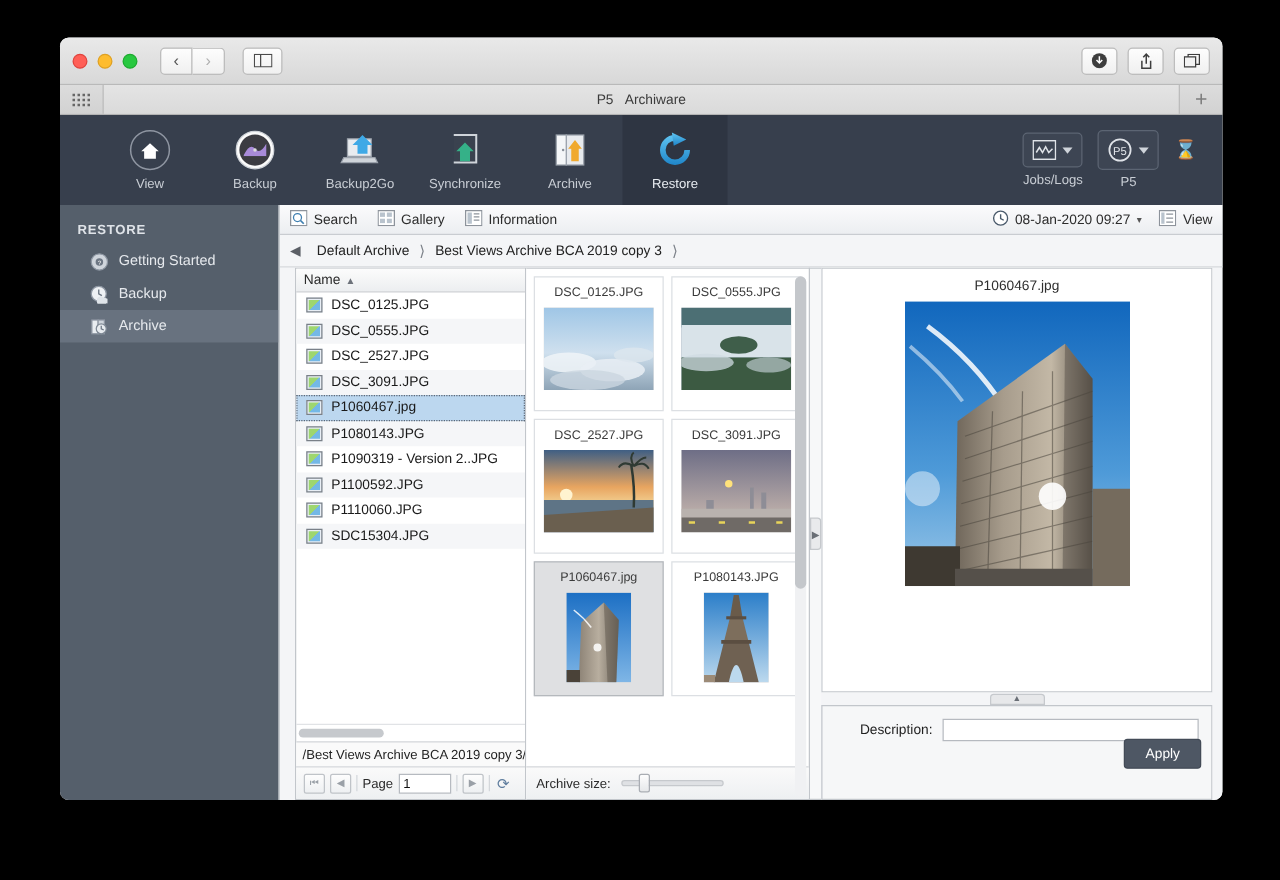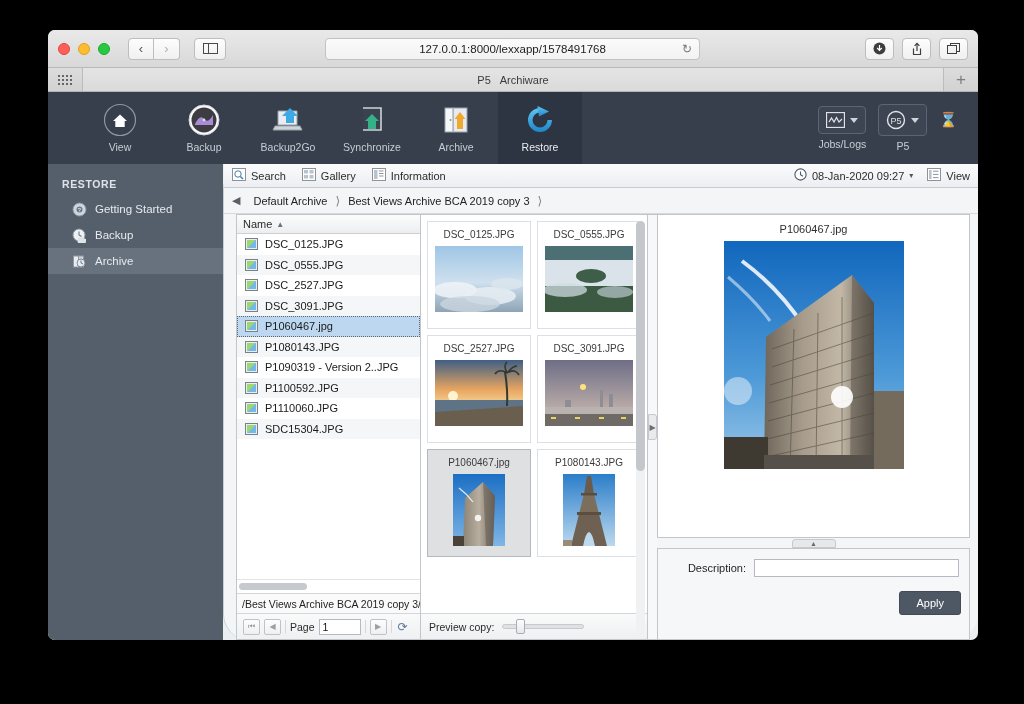--- a/index.html
+++ b/index.html
@@ -105,21 +105,21 @@
     padding:8px 0 6px 14px;
   }
   .sb-item {
     display:flex; align-items:center; gap:8px; height:26px; padding-left:24px;
     font-size:11.5px; color:#e6e9ed;
   }
   .sb-item.active { background:#68727f; }
   .sb-ico { width:15px; height:15px; flex-shrink:0; }
 
   
-  .content { flex:1; background:#f4f5f7; display:flex; flex-direction:column; border-left:1px solid #c9cdd2;border-radius:26px; }
+  .content { flex:1; background:#f4f5f7; display:flex; flex-direction:column; border-left:1px solid #c9cdd2; }
 
   .ctoolbar {
     height:24px; background:linear-gradient(#fbfbfc,#eceef1); border-bottom:1px solid #c9ccd1;
     display:flex; align-items:center; padding:0 8px; gap:16px; font-size:11px; color:#2c2c2c;
   }
   .tbitem { display:flex; align-items:center; gap:5px; }
   .tb-right { margin-left:auto; display:flex; align-items:center; gap:14px; }
 
   .breadcrumb {
     height:26px; display:flex; align-items:center; gap:2px; padding:0 8px;
@@ -224,21 +224,21 @@
   .pv-img-box {
     margin:0; flex:1; background:#fff; border:1px solid #c2c6cb;
     display:flex; flex-direction:column; align-items:center; padding-top:8px; min-height:0;
   }
   .pv-name { font-size:11px; color:#2f2f2f; margin-bottom:6px; }
   .pv-photo { width:180px; height:228px; overflow:hidden; border:0; }
   .pv-splitter { height:10px; background:#f4f5f7; display:flex; align-items:center; justify-content:center;}
   .pv-grip { width:44px; height:9px; background:#e7e8ea; border:1px solid #c6c9cd; border-radius:3px 3px 0 0;
              display:flex; align-items:center; justify-content:center; font-size:7px; color:#6a6f76;}
   .pv-meta {
-    height:92px; background:#f6f7f8; border:1px solid #c2c6cb;
+    height:76px; background:#f6f7f8; border:1px solid #c2c6cb;
     position:relative; padding:10px 10px 0 10px;
   }
   .pv-row { display:flex; align-items:center; gap:8px; }
   .pv-lbl { font-size:11px; color:#1f1f1f; width:78px; text-align:right; }
   .pv-input { flex:1; height:18px; border:1px solid #b6bac0; background:#fff; }
   .applybtn {
     position:absolute; right:8px; bottom:24px;
     background:#4e5764; color:#fff; font-size:11px; border:1px solid #434b57;
     border-radius:3px; padding:5px 16px;
   }
@@ -272,24 +272,20 @@
           </div>
         <div class="navbtn">
             <span>›</span>
           </div>
       </div>
       <div class="sidebtn">
         <svg width="15" height="11" viewBox="0 0 15 11">
           <rect x="0.5" y="0.5" width="14" height="10" fill="none" stroke="#4a4a4a"></rect>
           <line x1="5.5" y1="0.5" x2="5.5" y2="10.5" stroke="#4a4a4a"></line>
         </svg>
-      </div>
-      <div class="urlbar">
-        <span>127.0.0.1:8000/lexxapp/1578491768</span>
-        <span class="reload">↻</span>
       </div>
       <div class="rightbtns">
         <div class="rbtn">
           <svg width="13" height="13" viewBox="0 0 13 13">
             <circle cx="6.5" cy="6.5" r="6" fill="#3d3d3d"></circle>
             <path d="M6.5 3 L6.5 8 M4.2 6 L6.5 8.4 L8.8 6" stroke="#fff" stroke-width="1.2" fill="none"></path>
           </svg>
         </div>
         <div class="rbtn">
           <svg width="12" height="14" viewBox="0 0 12 14">
@@ -756,21 +752,21 @@
                     </div>
 
                   </div>
                 </div>
                 <div class="gal-vscroll">
                   <div class="gvtrack">
                     <div class="gvthumb"></div>
                   </div>
                 </div>
                 <div class="gal-foot">
-                  <span>Preview copy:</span>
+                  <span>Archive size:</span>
                   <span class="slider">
                     <span class="strack"></span>
                     <span class="sthumb"></span>
                   </span>
                 </div>
               </div>
 
               <div class="divhandle">
                 <span class="dh-grip">▶</span>
               </div>

